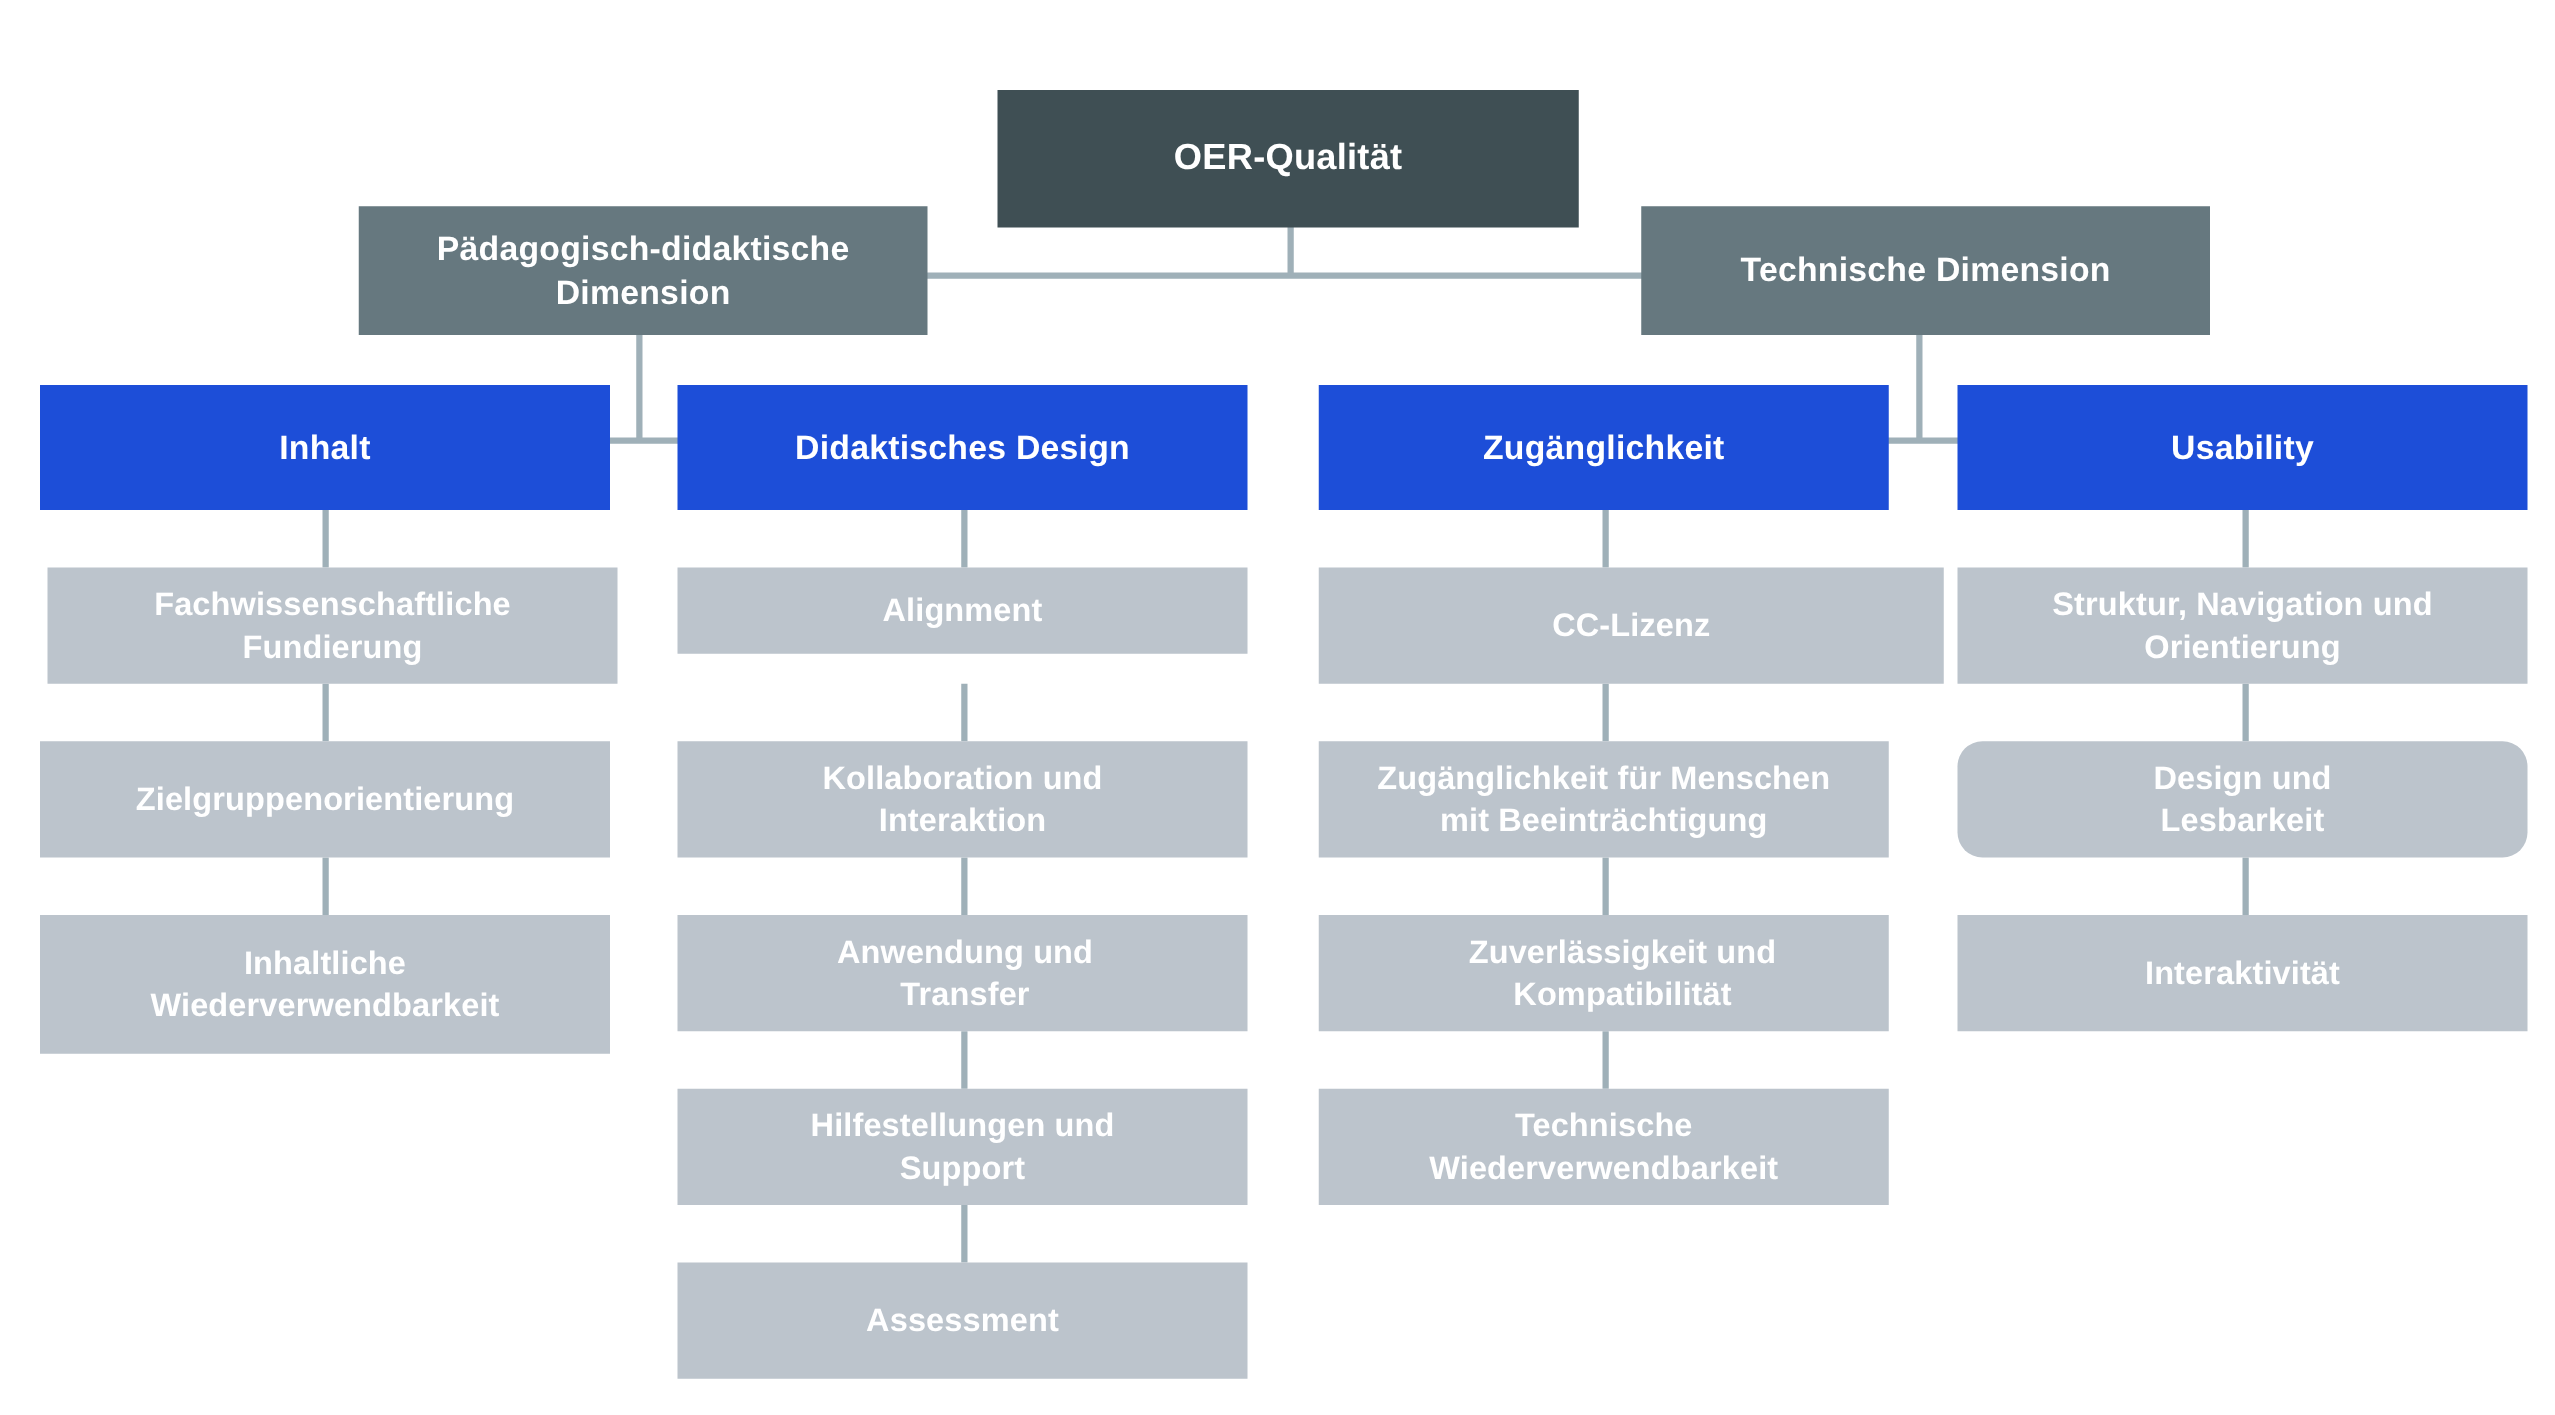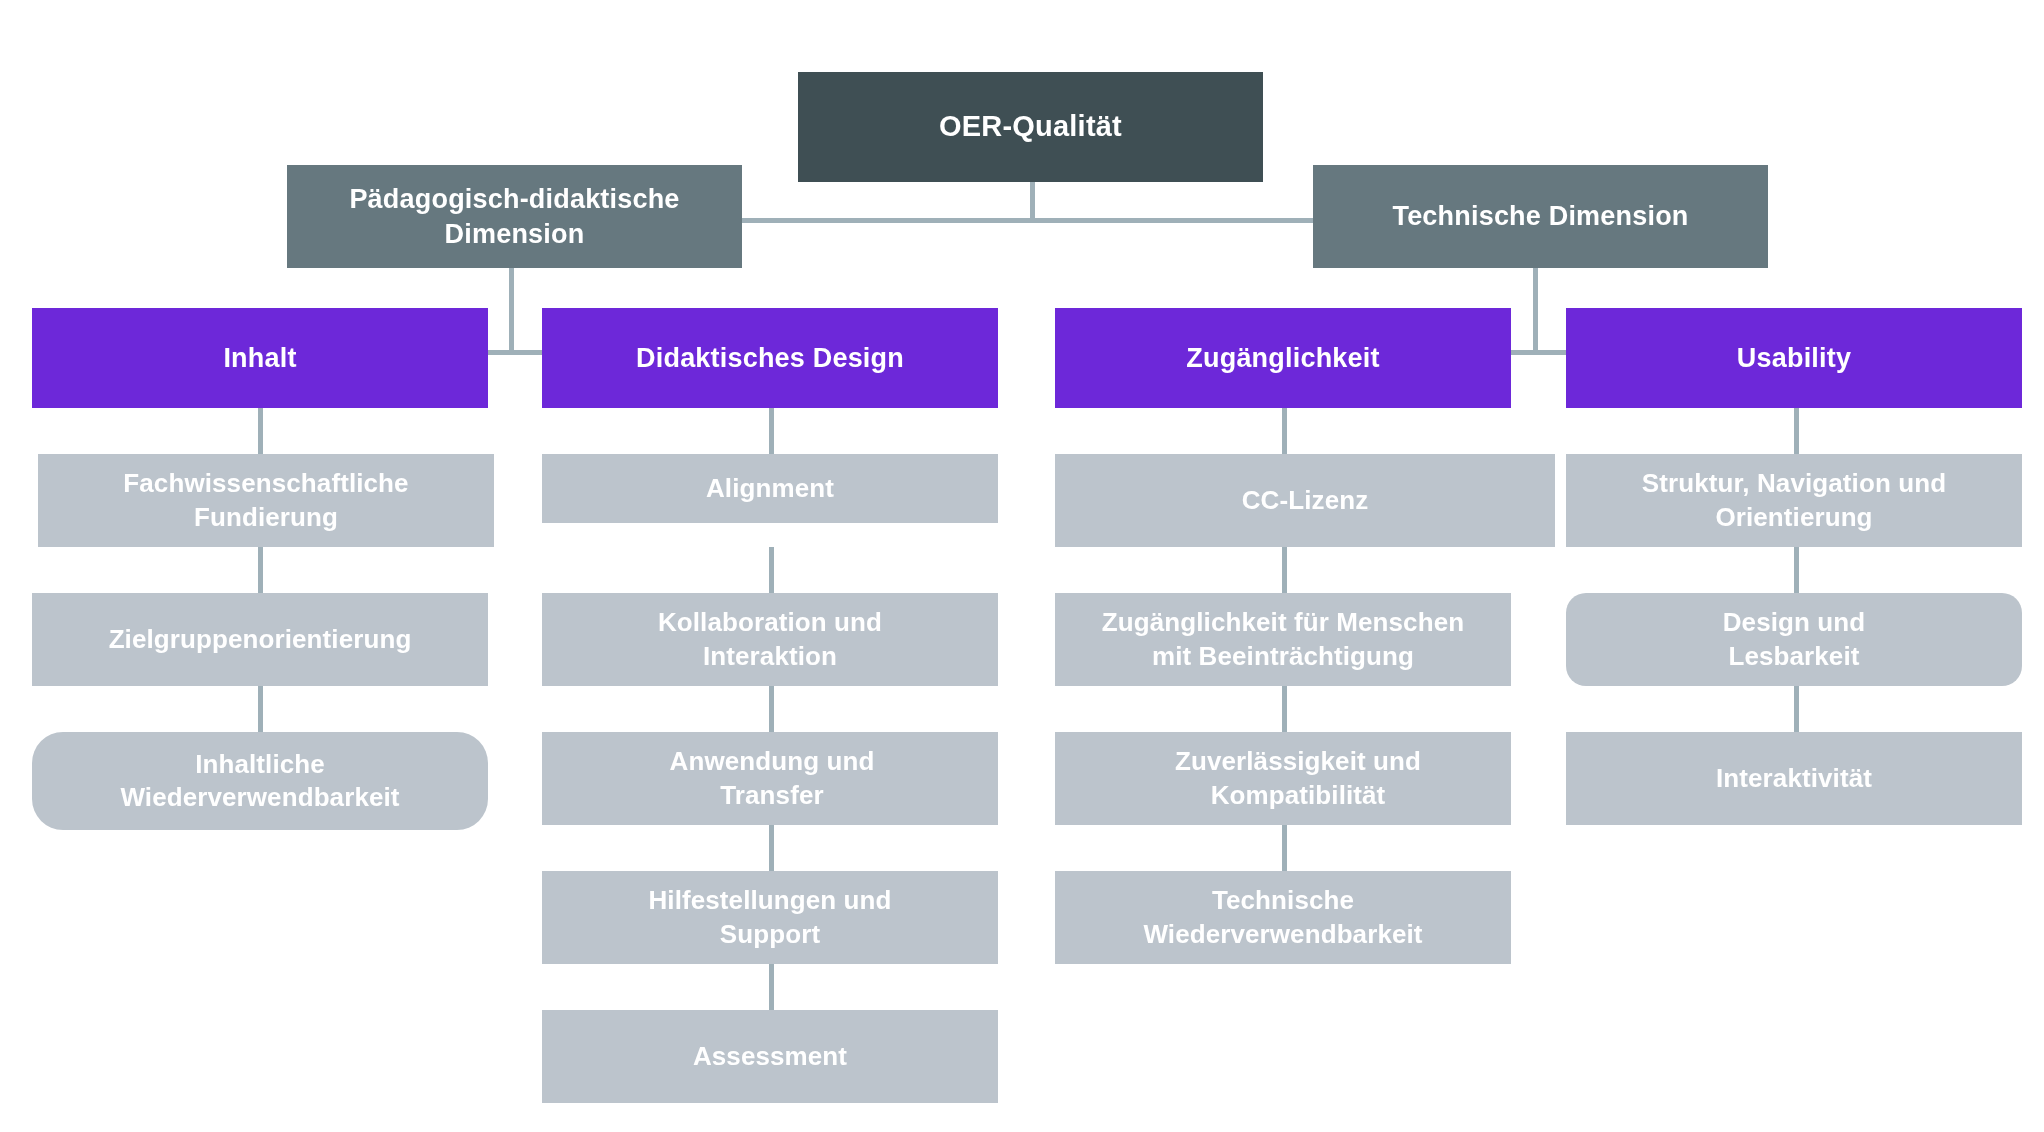--- a/index.html
+++ b/index.html
@@ -26,21 +26,21 @@
     color: #ffffff;
     font-weight: bold;
     line-height: 1.28;
     box-sizing: border-box;
     padding: 4px 10px;
     z-index: 2;
     white-space: pre-line;
   }
   .lvl1 { background: #3f4f54; font-size: 29px; letter-spacing: .2px; }
   .lvl2 { background: #66787f; font-size: 27px; letter-spacing: .2px; }
-  .lvl3 { background: #6d28d9; font-size: 27px; letter-spacing: .2px; }
+  .lvl3 { background: #1d4ed8; font-size: 27px; letter-spacing: .2px; }
   .lvl4 { background: #bcc4cc; font-size: 26px; letter-spacing: .1px; }
 
   .conn {
     position: absolute;
     background: #9fb0b8;
     z-index: 1;
   }
   .conn.v { width: 5px; }
   .conn.h { height: 5px; }
 </style>
@@ -87,21 +87,21 @@
   <div class="node lvl2" style="left:1313px; top:165px; width:455px; height:103px;">Technische Dimension</div>
 
   <div class="node lvl3" style="left:32px; top:308px; width:456px; height:100px;">Inhalt</div>
   <div class="node lvl3" style="left:542px; top:308px; width:456px; height:100px;">Didaktisches Design</div>
   <div class="node lvl3" style="left:1055px; top:308px; width:456px; height:100px;">Zugänglichkeit</div>
   <div class="node lvl3" style="left:1566px; top:308px; width:456px; height:100px;">Usability</div>
 
   <div class="node lvl4" style="left:38px; top:454px; width:456px; height:93px;">Fachwissenschaftliche
 Fundierung</div>
   <div class="node lvl4" style="left:32px; top:593px; width:456px; height:93px;">Zielgruppenorientierung</div>
-  <div class="node lvl4" style="left:32px; top:732px; width:456px; height:98px;border-radius:31px;">Inhaltliche
+  <div class="node lvl4" style="left:32px; top:732px; width:456px; height:111px;">Inhaltliche
 Wiederverwendbarkeit</div>
 
   <div class="node lvl4" style="left:542px; top:454px; width:456px; height:69px;">Alignment</div>
   <div class="node lvl4" style="left:542px; top:593px; width:456px; height:93px;">Kollaboration und
 Interaktion</div>
   <div class="node lvl4" style="left:542px; top:732px; width:456px; height:93px;padding-left:14px;">Anwendung und
 Transfer</div>
   <div class="node lvl4" style="left:542px; top:871px; width:456px; height:93px;">Hilfestellungen und
 Support</div>
   <div class="node lvl4" style="left:542px; top:1010px; width:456px; height:93px;">Assessment</div>

